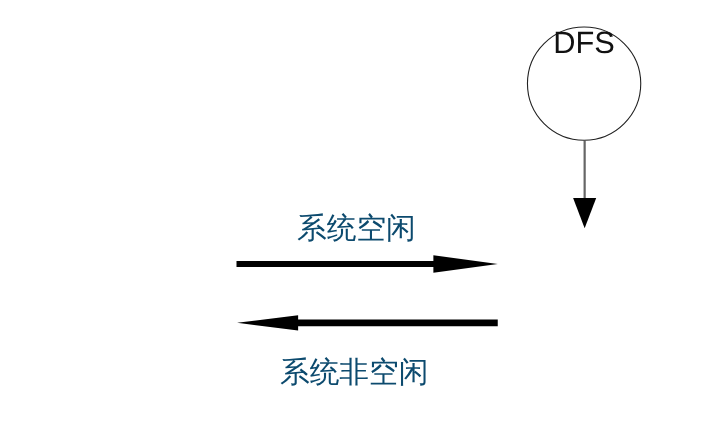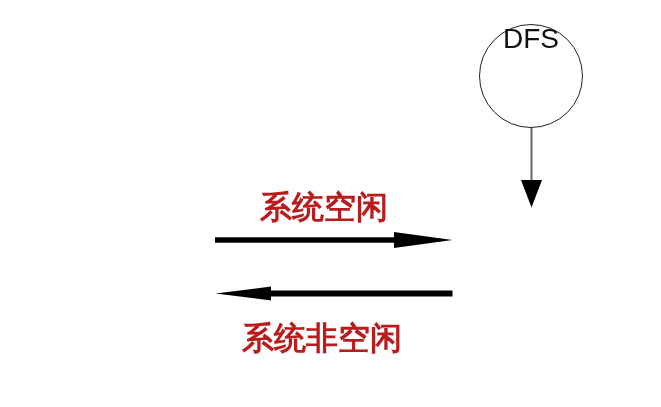--- a/index.html
+++ b/index.html
@@ -47,25 +47,24 @@
 
   .node-idle {
     left: 453px; top: 209px;
     width: 146px; height: 130px;
     border: 1.5px solid #111111;
   }
 
   .edge-label {
     position: absolute;
     transform: translateX(-50%);
-    font-size: 32px;
+    font-size: 27px;
     line-height: 30px;
-    color: #b91c1c;
+    color: #0c4a6e;
     white-space: nowrap;
-    font-weight: bold;
   }
 
   .edge-label-top    { left: 324px; top: 192px; }
   .edge-label-bottom { left: 322px; top: 323px; }
 </style>
 </head>
 <body>
 
 <div class="canvas">
 

